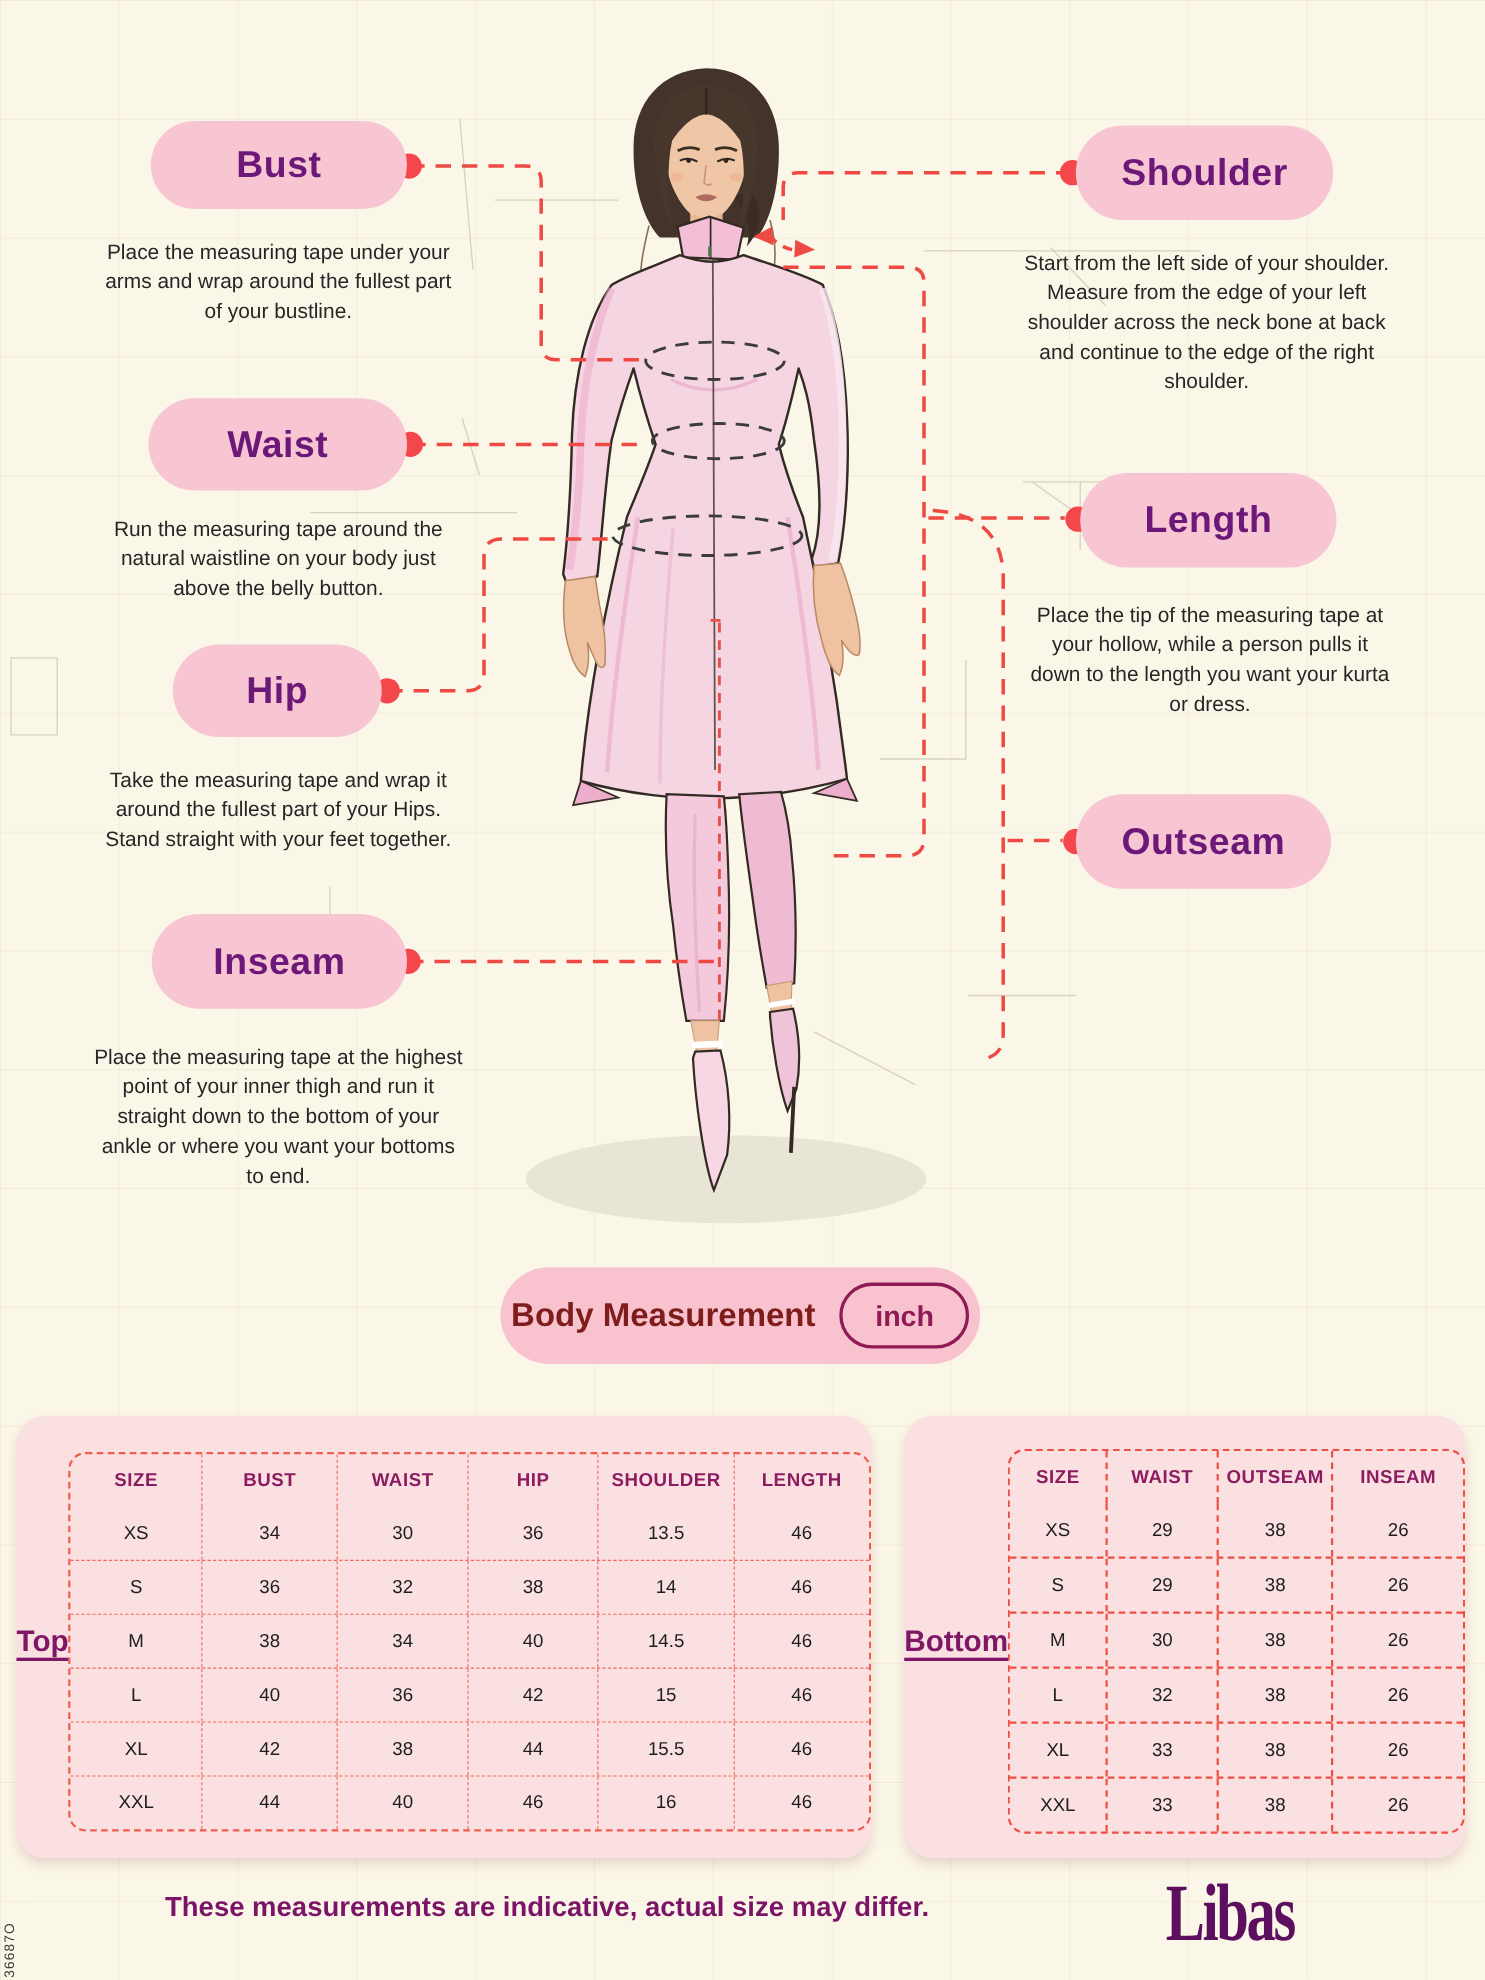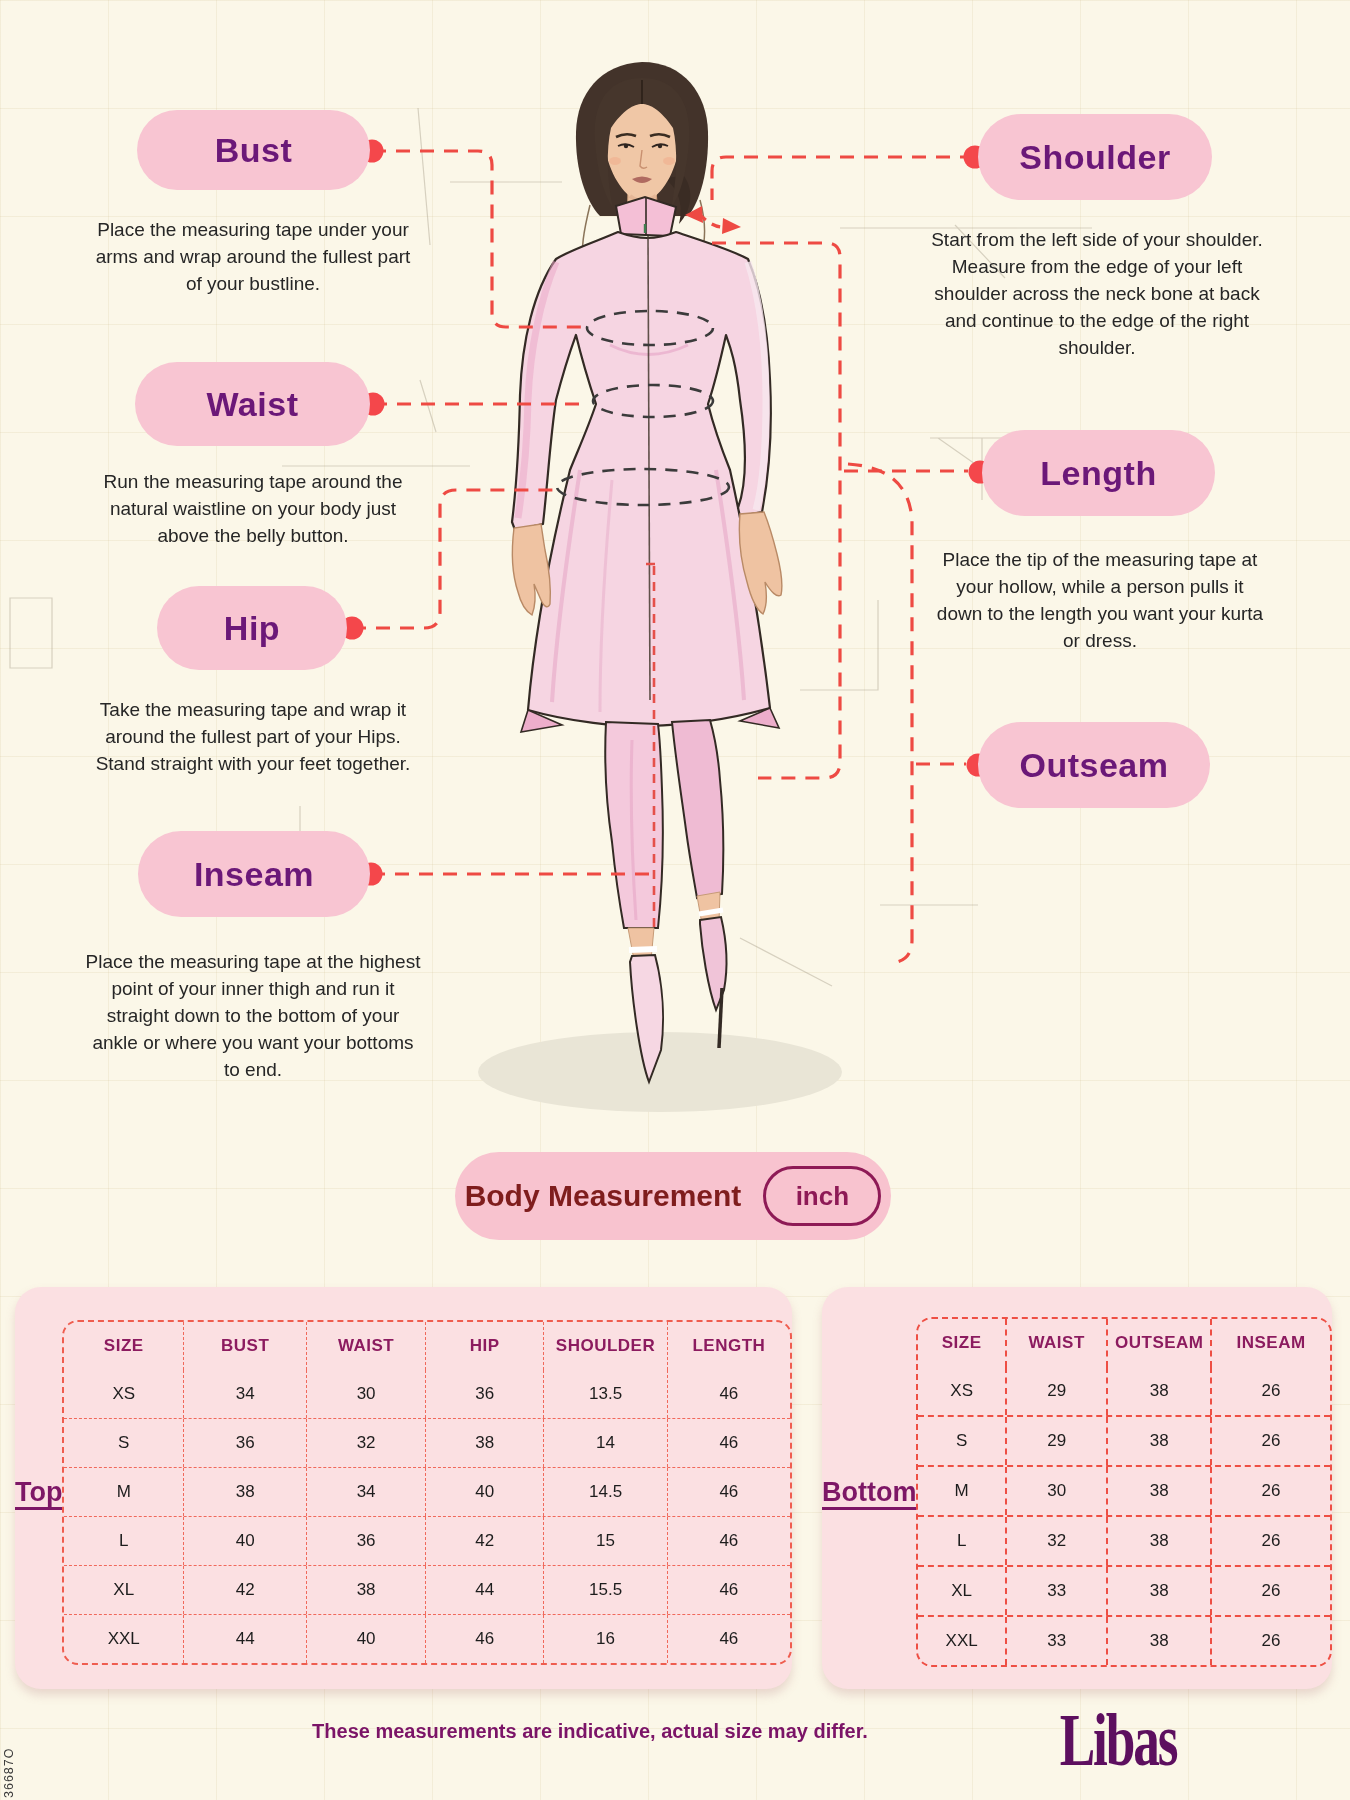--- a/index.html
+++ b/index.html
@@ -63,22 +63,22 @@
     display:flex;align-items:center;justify-content:center;
     font-size:17px;color:#1d1d1d;font-weight:500;
   }
   .t-cell + .t-cell{border-left:1.6px dashed #F0695B;}
   .header-row .t-cell{color:#8C1B5F;font-weight:bold;letter-spacing:.5px;}
   .panel-bottom .size-table{border-width:2.5px;border-color:#EE4F44;}
   .panel-bottom .t-row + .t-row{border-top-width:2.2px;border-top-color:#EE4F44;}
   .panel-bottom .t-cell + .t-cell{border-left-width:2.2px;border-left-color:#EE4F44;}
 
   .footer-note{
-    position:absolute;left:150px;top:1720px;width:880px;text-align:center;
-    color:#7B1467;font-size:20px;font-weight:600;
+    position:absolute;left:150px;top:1720px;width:880px;
+    color:#7B1467;font-size:25px;font-weight:600;
   }
   .brand-logo{
     position:absolute;left:1038px;top:1692px;width:160px;height:96px;
     display:flex;align-items:center;justify-content:center;
     color:#5D0F5F;font-family:"Liberation Serif", serif;font-weight:bold;
     font-size:74px;transform:scaleX(.72);transform-origin:center;
     letter-spacing:-3px;
   }
   .side-code{
     position:absolute;left:2px;top:1728px;height:70px;

